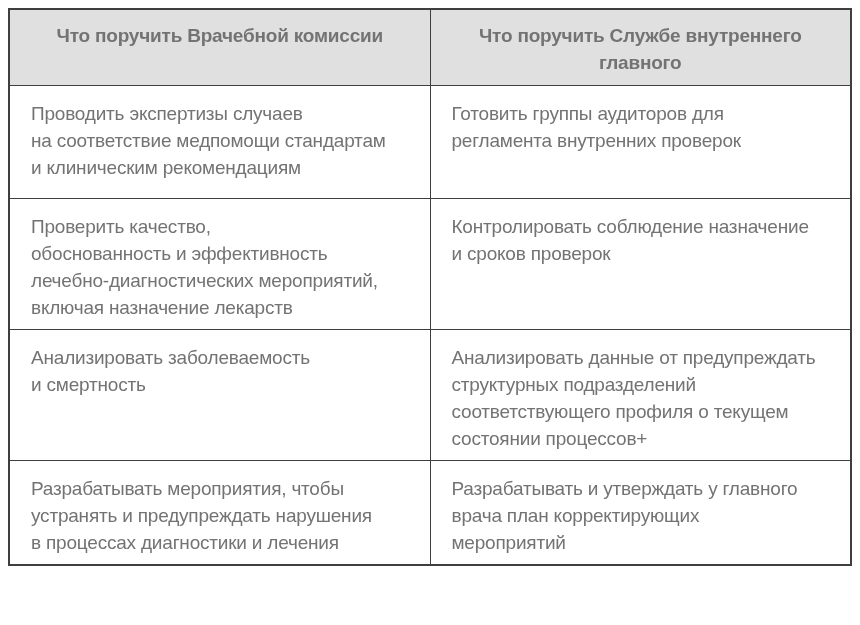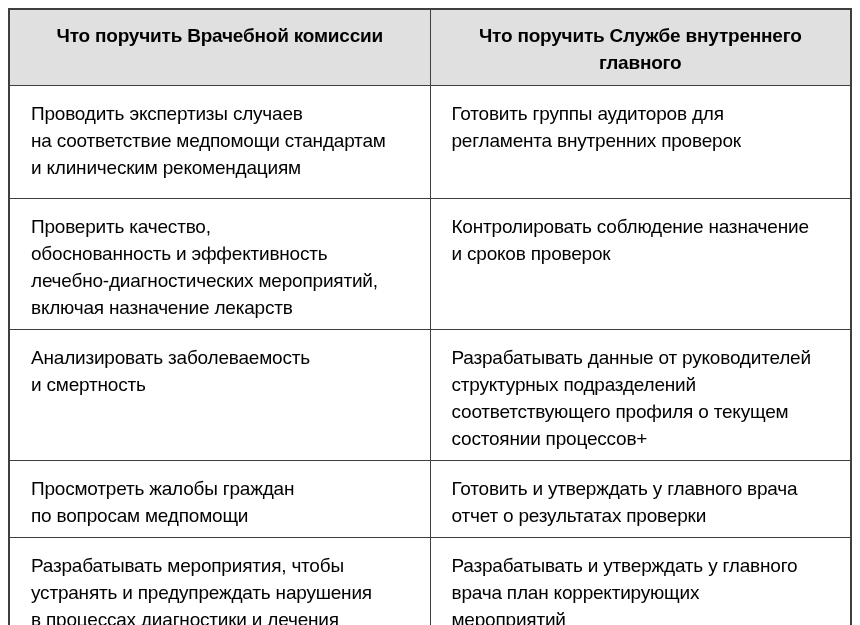--- a/index.html
+++ b/index.html
@@ -24,21 +24,21 @@
     width: 844px;
     border-collapse: collapse;
     table-layout: fixed;
     border: 2px solid #3f3f3f;
   }
   table.assign-table th,
   table.assign-table td {
     border: 1.5px solid #3f3f3f;
     vertical-align: top;
     white-space: pre-line;
-    color: #000000;
+    color: #737373;
     font-size: 19px;
     line-height: 27px;
     letter-spacing: -0.2px;
     box-sizing: border-box;
     overflow: hidden;
   }
   table.assign-table th {
     background: #e0e0e0;
     font-weight: bold;
     text-align: center;
@@ -83,30 +83,24 @@
         <td>Проверить качество,
 обоснованность и эффективность
 лечебно-диагностических мероприятий,
 включая назначение лекарств</td>
         <td>Контролировать соблюдение назначение
 и сроков проверок</td>
       </tr>
       <tr class="row-3">
         <td>Анализировать заболеваемость
 и смертность</td>
-        <td>Разрабатывать данные от руководителей
+        <td>Анализировать данные от предупреждать
 структурных подразделений
 соответствующего профиля о текущем
 состоянии процессов+</td>
-      </tr>
-      <tr class="row-4">
-        <td>Просмотреть жалобы граждан
-по вопросам медпомощи</td>
-        <td>Готовить и утверждать у главного врача
-отчет о результатах проверки</td>
       </tr>
       <tr class="row-5">
         <td>Разрабатывать мероприятия, чтобы
 устранять и предупреждать нарушения
 в процессах диагностики и лечения</td>
         <td>Разрабатывать и утверждать у главного
 врача план корректирующих
 мероприятий</td>
       </tr>
     </tbody>

